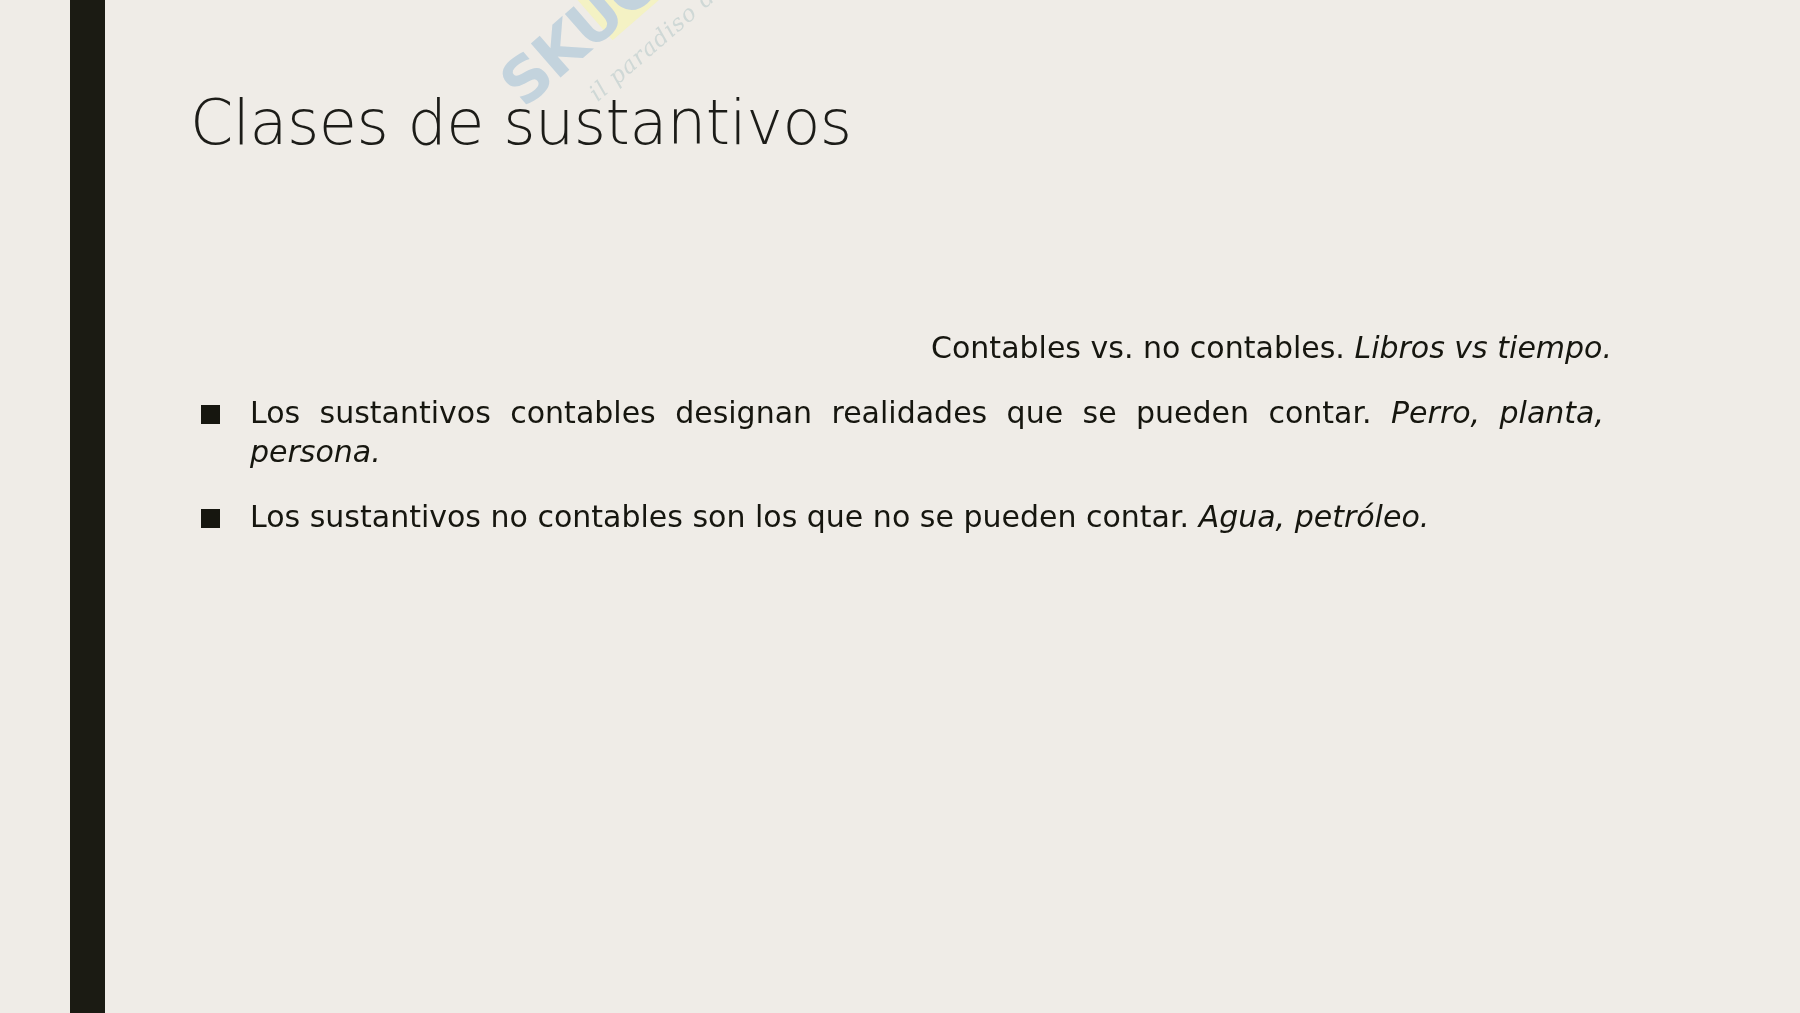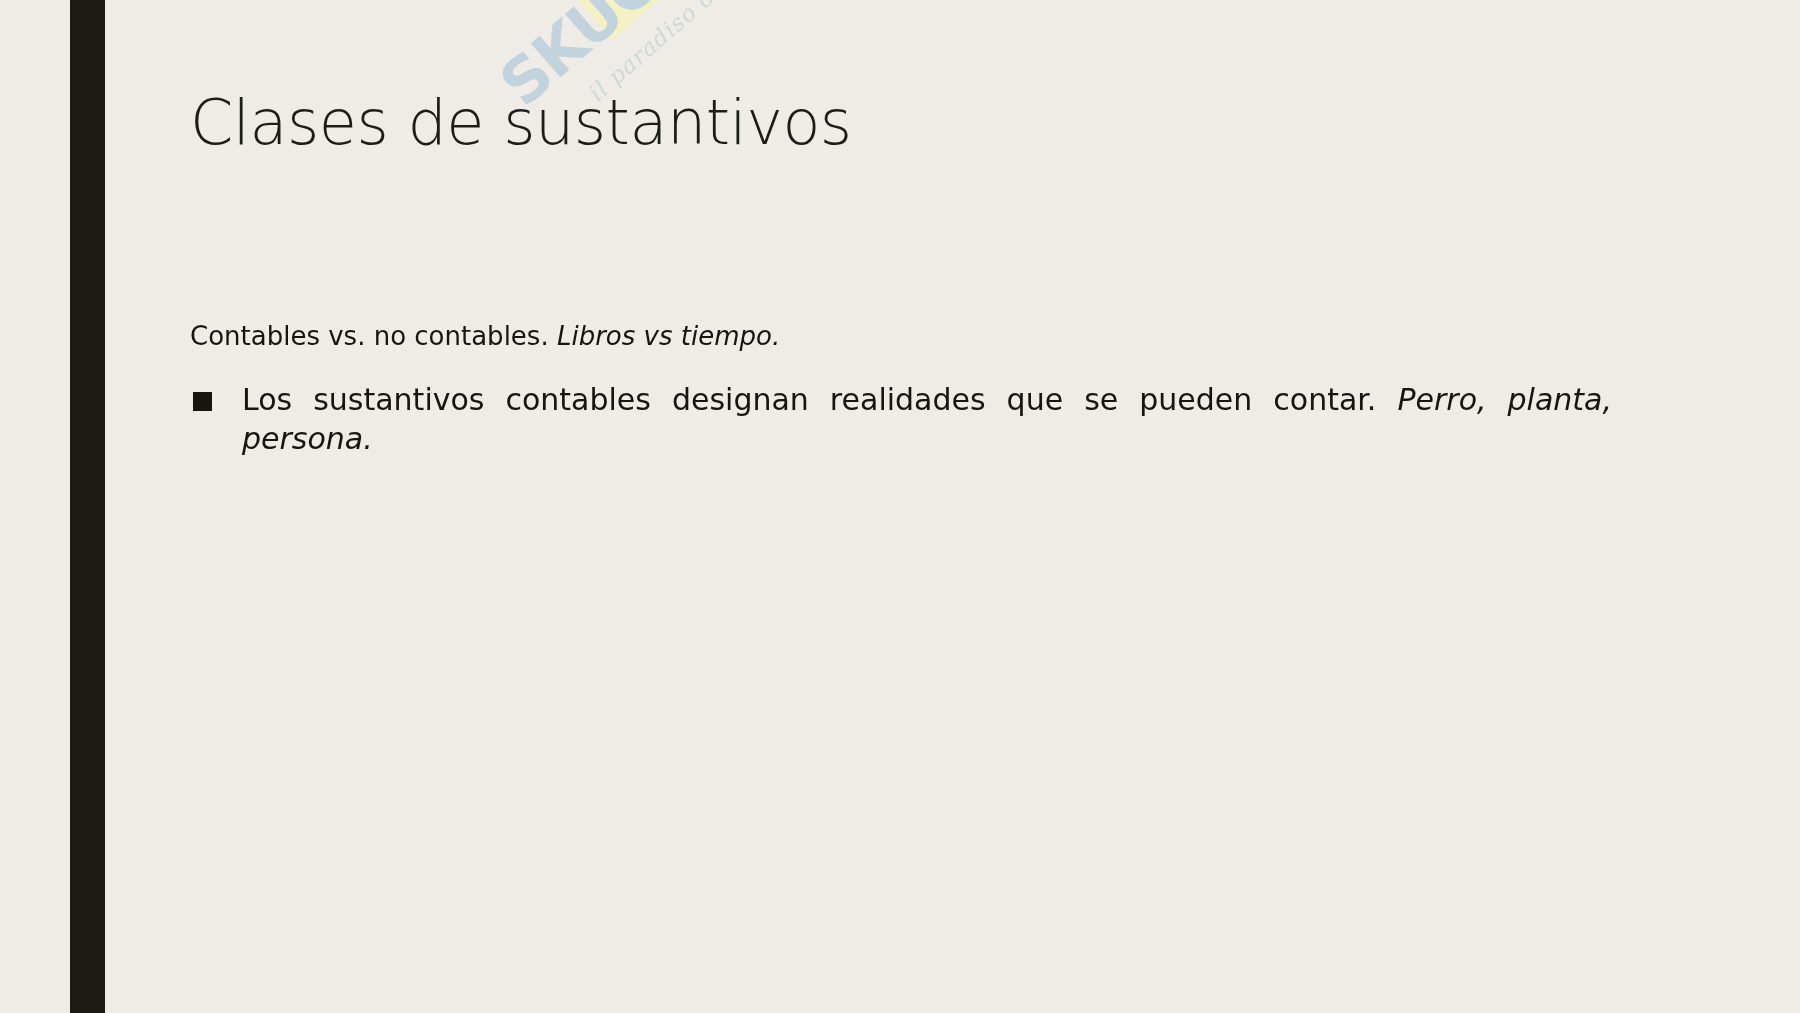--- a/index.html
+++ b/index.html
@@ -103,28 +103,28 @@
     position: absolute;
     left: 190px;
     top: 320px;
     width: 1422px;
     color: #16160f;
     font-size: 30px;
     line-height: 1.30;
   }
 
   .lead {
-    margin: 0 0 26px 0;
-    text-align: left;
-    font-size: 26px;
+    margin: 8px 0 26px 0;
+    text-align: right;
+    font-size: 30px;
   }
 
   .bullet-list {
     list-style: none;
-    margin: 0;
+    margin: 8px;
     padding: 0;
   }
 
   .bullet-item {
     position: relative;
     padding-left: 52px;
     margin-bottom: 26px;
     text-align: justify;
     text-justify: inter-word;
     font-size: 30px;
@@ -168,18 +168,22 @@
       <span>Contables vs. no contables. </span><span class="it">Libros vs tiempo.</span>
     </p>
 
     <ul class="bullet-list">
 
       <li class="bullet-item">
         <span class="bullet-marker"></span>
         <span>Los sustantivos contables designan realidades que se pueden contar. </span><span class="it">Perro, planta, persona.</span>
       </li>
 
+      <li class="bullet-item">
+        <span class="bullet-marker"></span>
+        <span>Los sustantivos no contables son los que no se pueden contar. </span><span class="it">Agua, petróleo.</span>
+      </li>
 
 
     </ul>
   </div>
 
 </div>
 
 </body></html>

